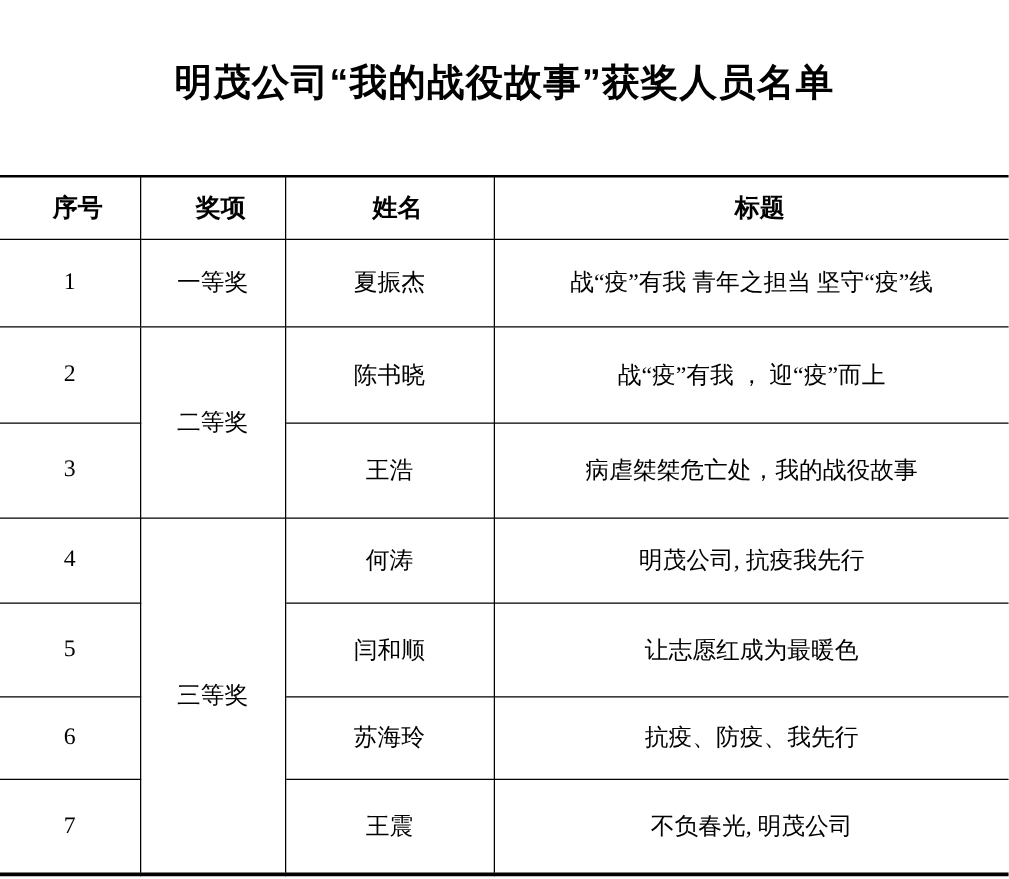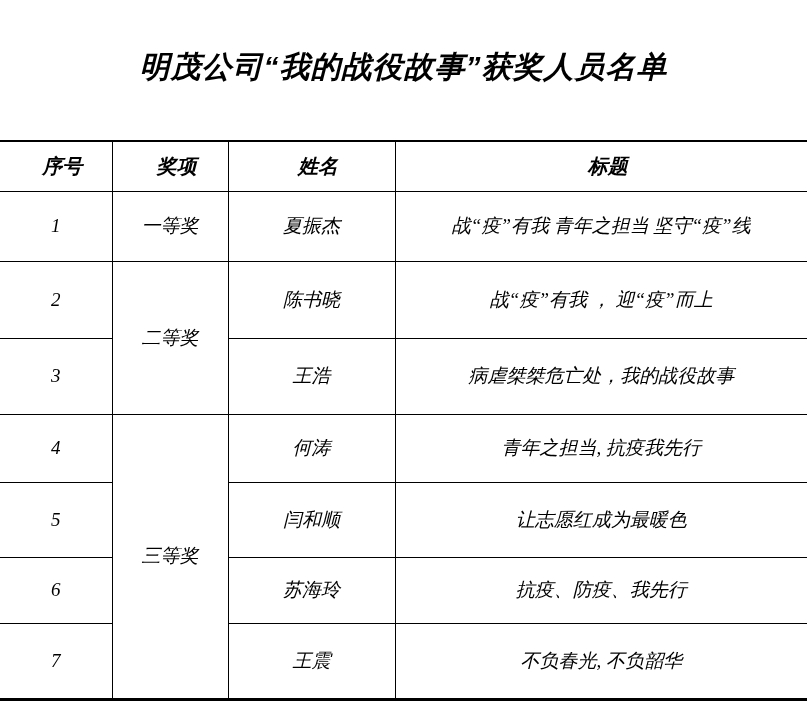--- a/index.html
+++ b/index.html
@@ -1,15 +1,15 @@
 <!DOCTYPE html>
 <html><head>
 <meta charset="utf-8">
 <style>
-  * { margin: 0; padding: 0; box-sizing: border-box; font-style: italic; }
+  * { margin: 0; padding: 0; box-sizing: border-box; }
   html, body { background: #ffffff; }
   body {
     width: 807px;
     height: 703px;
     overflow: hidden;
     color: #000;
   }
   .page {
     width: 807px;
     height: 703px;
@@ -101,33 +101,33 @@
       </tr>
       <tr class="r3">
         <td class="no-right">3</td>
         <td>王浩</td>
         <td>病虐桀桀危亡处，我的战役故事</td>
       </tr>
       <tr class="r4">
         <td>4</td>
         <td rowspan="4">三等奖</td>
         <td>何涛</td>
-        <td>青年之担当, 抗疫我先行</td>
+        <td>明茂公司, 抗疫我先行</td>
       </tr>
       <tr class="r5">
         <td class="no-right">5</td>
         <td>闫和顺</td>
         <td>让志愿红成为最暖色</td>
       </tr>
       <tr class="r6">
         <td class="no-right">6</td>
         <td>苏海玲</td>
         <td>抗疫、防疫、我先行</td>
       </tr>
       <tr class="r7">
         <td class="no-right">7</td>
         <td>王震</td>
-        <td>不负春光, 不负韶华</td>
+        <td>不负春光, 明茂公司</td>
       </tr>
     </tbody>
   </table>
 
 </div>
 
 </body></html>

